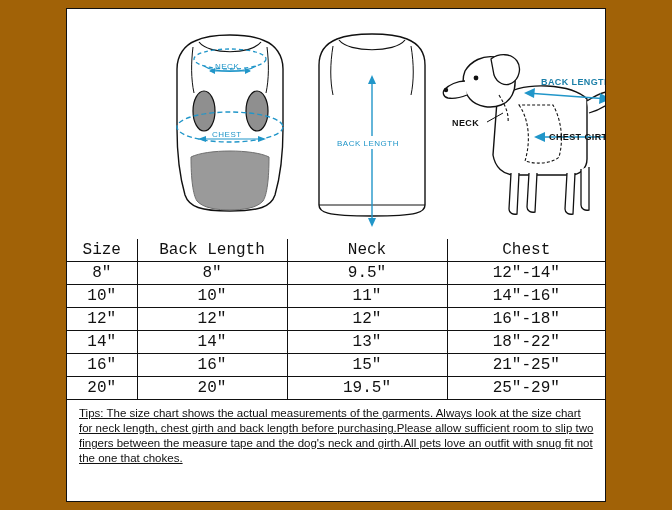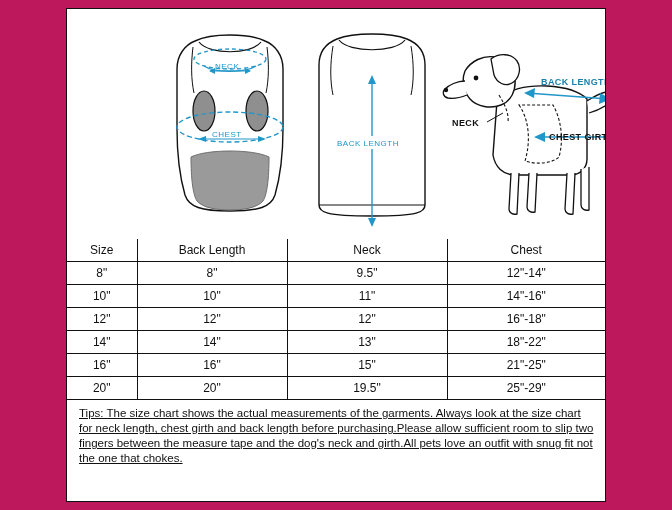--- a/index.html
+++ b/index.html
@@ -11,21 +11,21 @@
     width: 672px;
     height: 510px;
     font-family: "Liberation Sans", sans-serif;
     color: #111111;
     overflow: hidden;
   }
   .page {
     position: relative;
     width: 672px;
     height: 510px;
-    background: #be185d;
+    background: #a16207;
   }
   .card {
     position: absolute;
     left: 66px;
     top: 8px;
     width: 540px;
     height: 494px;
     border: 1px solid #111111;
     box-sizing: border-box;
     background: #ffffff;
@@ -52,22 +52,23 @@
     padding-left: 12px;
     font-size: 13.5px;
     color: #111111;
     border-top: 1px solid #111111;
     border-bottom: 1px solid #111111;
     box-sizing: border-box;
   }
   table.size-table {
     width: 100%;
     border-collapse: collapse;
-    font-size: 12px;
+    font-size: 16px;
     table-layout: fixed;
+    font-family: Liberation Mono, monospace;
   }
   table.size-table th,
   table.size-table td {
     border-right: 1px solid #111111;
     border-bottom: 1px solid #111111;
     height: 22px;
     text-align: center;
     font-weight: normal;
     color: #111111;
     padding: 0;

